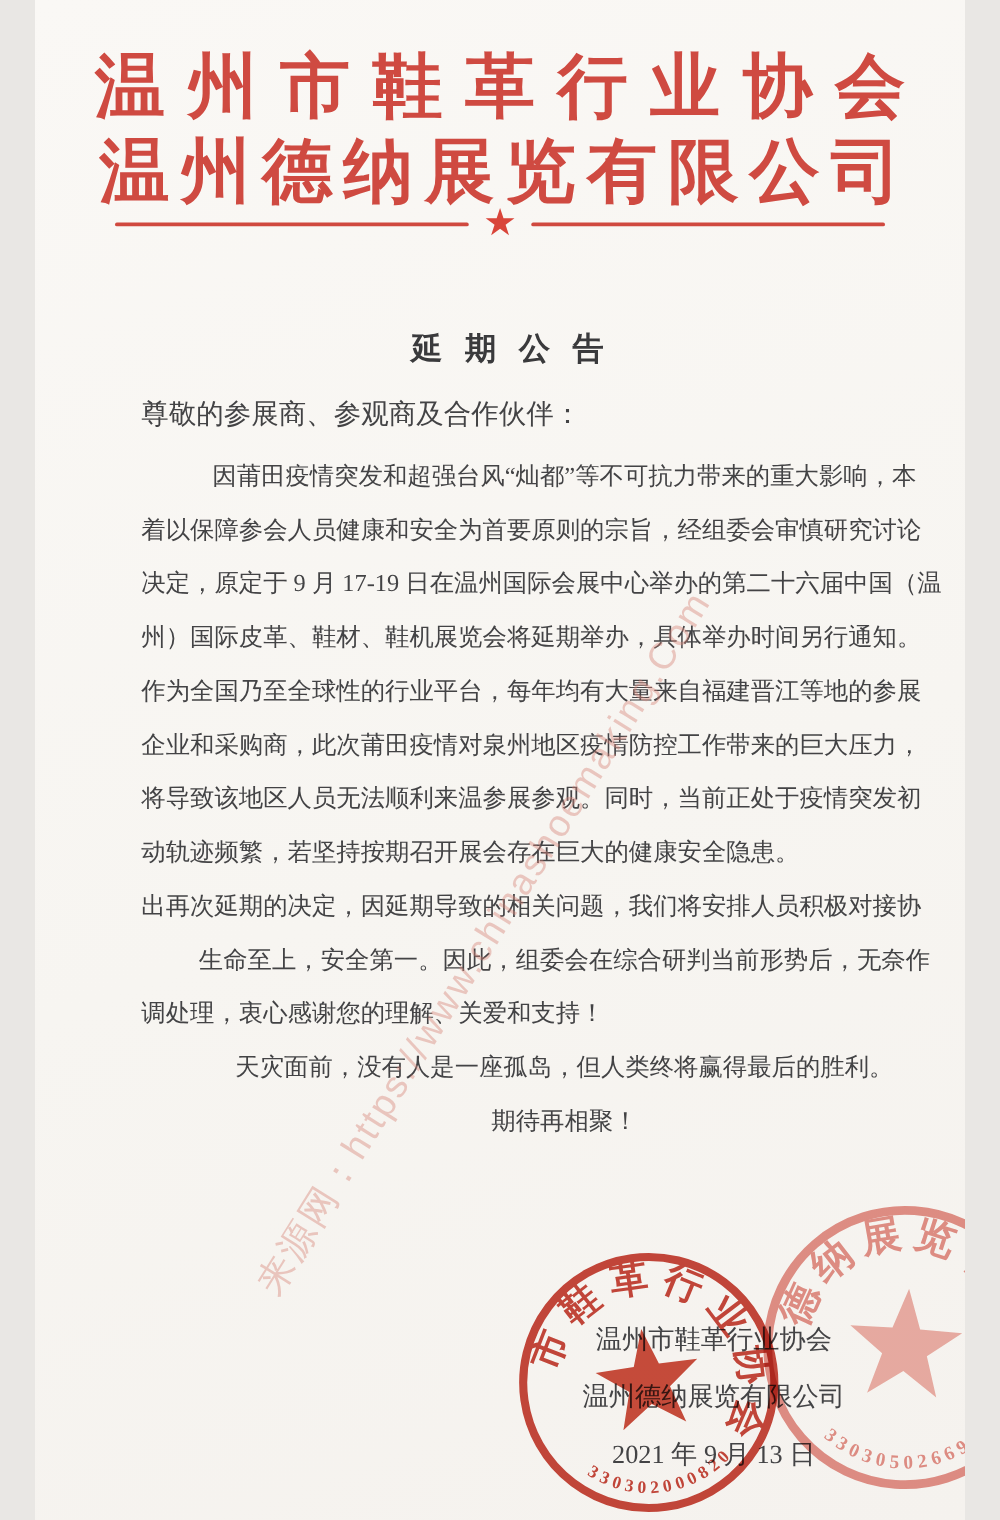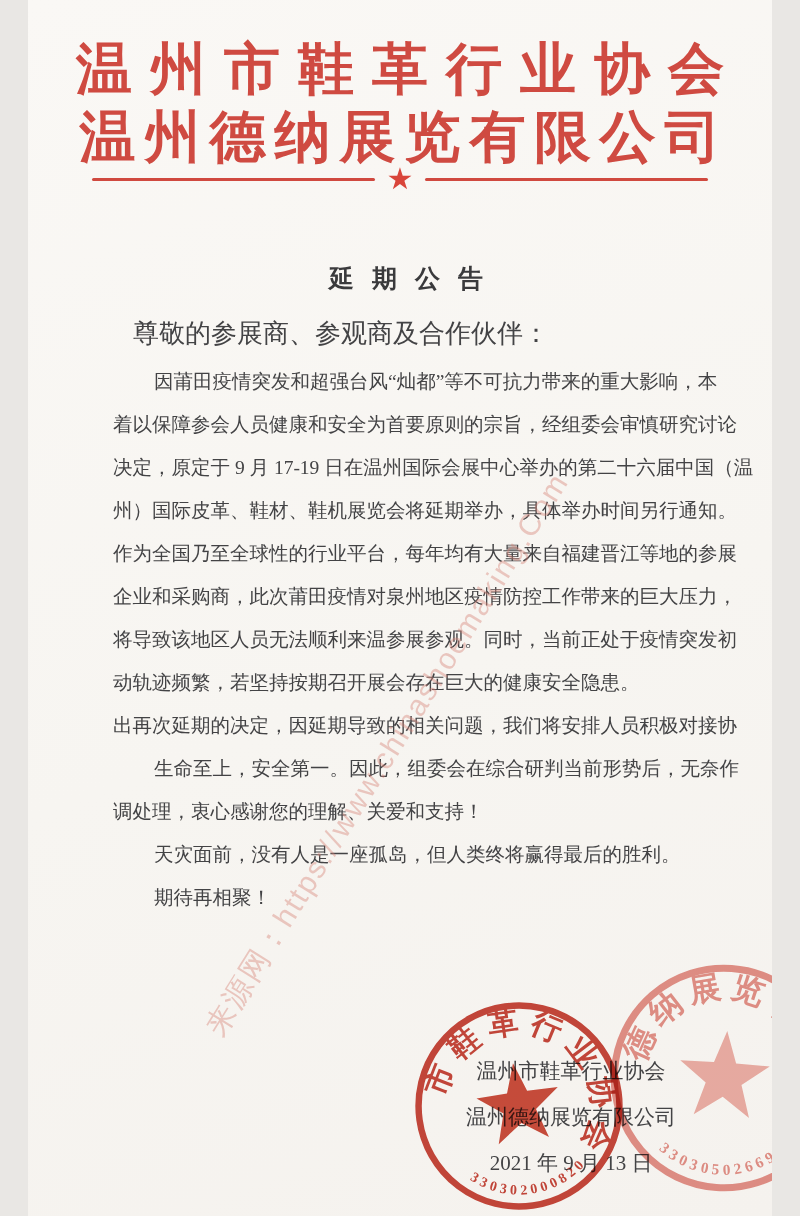--- a/index.html
+++ b/index.html
@@ -30,28 +30,28 @@
     font-size:25px;font-weight:700;color:#3a3a3c;white-space:nowrap;
   }
   .doc-title-2{
     position:absolute;top:262px;left:12px;right:0;text-align:center;
     font-size:25px;font-weight:700;color:#3a3a3c;
     letter-spacing:18px;text-indent:18px;
   }
   
   .salutation{
     position:absolute;top:316px;left:85px;
-    font-size:26px;color:#434345;margin-left:20px;
+    font-size:22px;color:#434345;
   }
   .body-block{position:absolute;top:360px;left:85px;width:636px;}
   .line{
     height:43px;line-height:43px;
     font-size:19.5px;color:#434345;white-space:nowrap;
   }
-  .line.indent{padding-left:41px;}
+  .line.indent{padding-left:41px;text-align:center;}
   
   .signature{
     position:absolute;top:1048px;right:96px;
     text-align:center;font-size:21px;color:#434345;z-index:3;
   }
   .sig-line{height:46px;line-height:46px;white-space:nowrap;}
   
   .watermark{
     position:absolute;left:168px;top:1022px;
     transform:rotate(-58deg);transform-origin:0 0;

